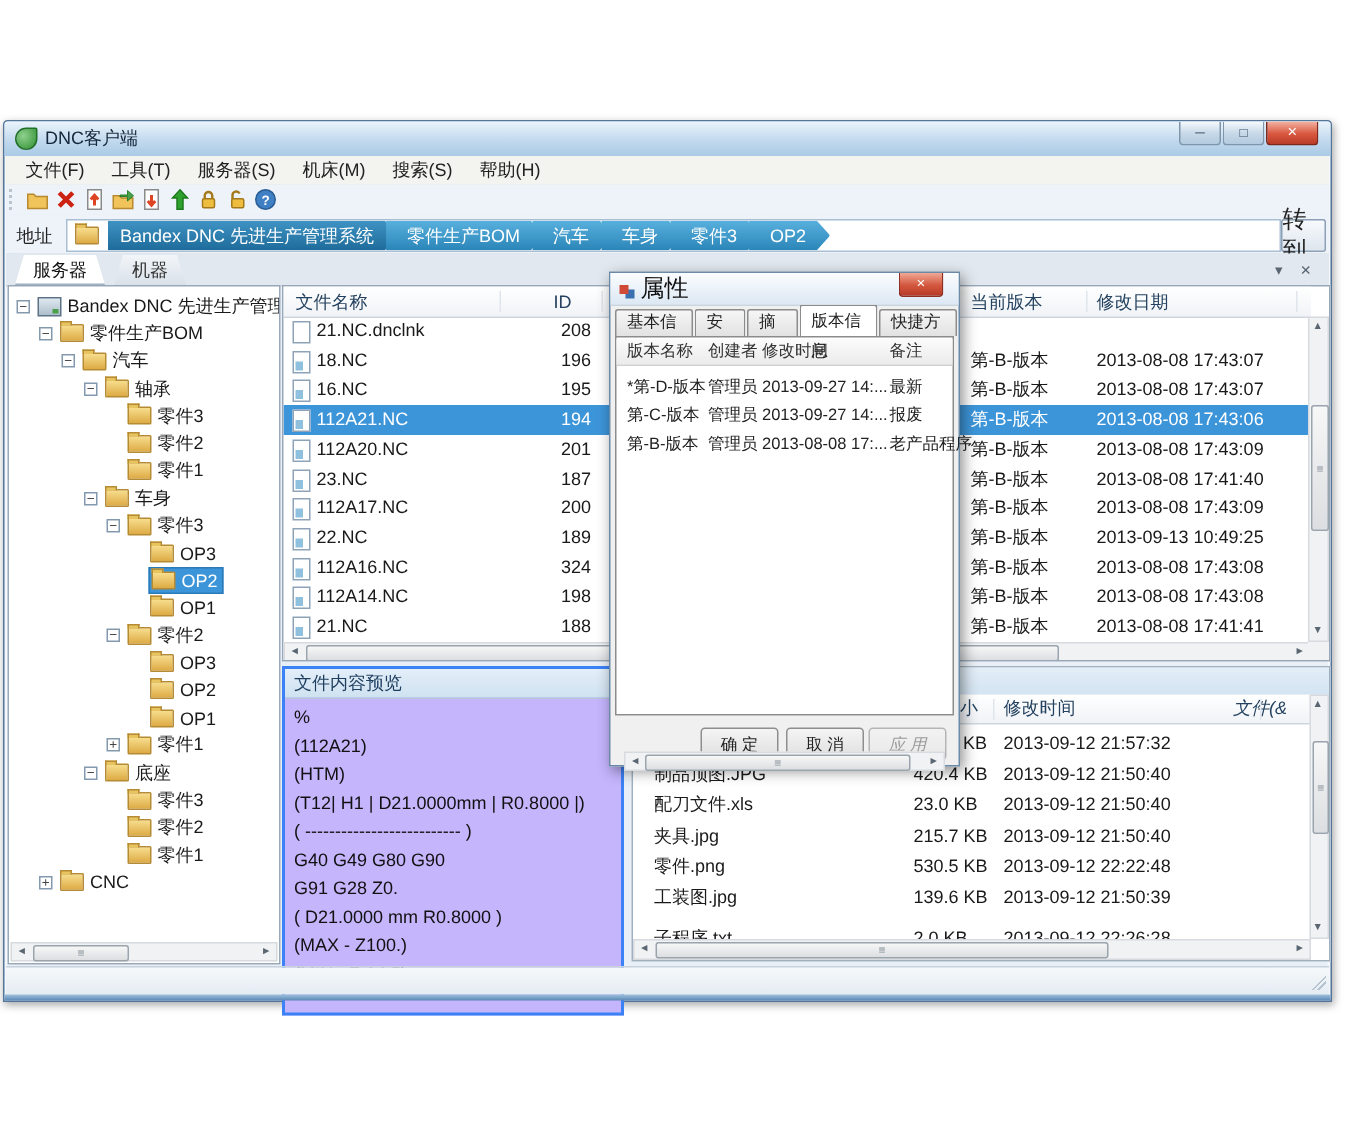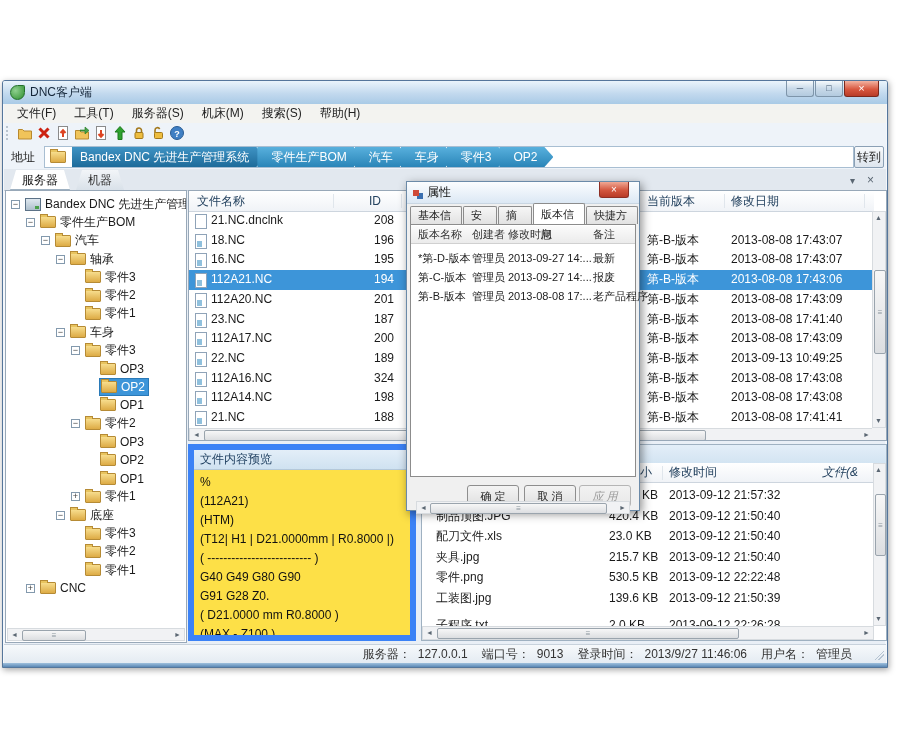--- a/index.html
+++ b/index.html
@@ -36,21 +36,21 @@
   .addr-label{position:absolute;left:7px;top:6px;color:#222;}
   .crumbbox{position:absolute;left:40px;right:32px;top:3px;height:20px;background:#fff;
     border:1px solid #a8bed2;display:flex;align-items:center;overflow:hidden;}
   .crumb{height:20px;line-height:20px;color:#fff;padding:0 16px 0 14px;margin-left:-8px;
     background:linear-gradient(#58b0dd,#2a85b8);
     clip-path:polygon(0 0,calc(100% - 9px) 0,100% 50%,calc(100% - 9px) 100%,0 100%);
     white-space:nowrap;}
   .crumb.first{margin-left:2px;padding-left:8px;background:linear-gradient(#3f93c4,#1d6b9a);}
   .go-btn{position:absolute;right:2px;top:3px;width:28px;height:20px;border:1px solid #8ba0b5;
     border-radius:2px;background:linear-gradient(#f8fafc,#dde5ee);display:flex;
-    align-items:center;justify-content:center;font-size:12px;color:#222;}
+    align-items:center;justify-content:center;font-size:16px;color:#222;}
 
   .tabrow{position:absolute;left:1px;right:1px;top:88px;height:21px;background:#e2e8ef;
     border-bottom:1px solid #c8d2dc;}
   .ptab{position:relative;display:inline-block;height:20px;line-height:20px;padding:0 12px;
     margin-left:6px;top:1px;color:#333;background:linear-gradient(#f2f5f8,#d9e1e9);
     clip-path:polygon(6px 0,calc(100% - 6px) 0,100% 100%,0 100%);}
   .ptab.active{background:#fff;box-shadow:0 -1px 0 #9fb1c1 inset;color:#111;}
   .tr-btn{position:absolute;top:4px;width:15px;height:14px;color:#5a6672;font-size:10px;
     display:flex;align-items:center;justify-content:center;}
   .tr-btn.dd{right:26px;} .tr-btn.cl{right:8px;font-size:12px;}
@@ -94,22 +94,22 @@
   
   .sb{position:absolute;background:#f1f2f4;border:1px solid #d7dbdf;box-sizing:border-box;}
   .sb .arr{position:absolute;color:#5a6672;font-size:7px;line-height:12px;width:13px;text-align:center;}
   .thumb{position:absolute;background:linear-gradient(#f7f7f7,#dcdee1);border:1px solid #9aa4ad;
     border-radius:2px;font-size:8px;color:#8a949d;display:flex;align-items:center;justify-content:center;}
   .fl-vscroll{right:0;top:20px;width:14px;height:217px;}
   .fl-hscroll{left:0;top:237px;width:685px;height:14px;}
   .corner{position:absolute;right:0;top:237px;width:14px;height:14px;background:#f1f2f4;}
 
   
-  .preview{position:absolute;left:185px;top:363px;width:228px;height:197px;background:#fde047;
-    border:6px solid #3b82f6;box-sizing:border-box;}
+  .preview{position:absolute;left:185px;top:363px;width:228px;height:233px;background:#c4b5fd;
+    border:2px solid #3b82f6;box-sizing:border-box;}
   .pv-head{position:absolute;left:0;top:0;right:0;height:19px;background:linear-gradient(#e3eef8,#cfe2f1);
     border-bottom:1px solid #b4c8d9;line-height:19px;padding-left:6px;color:#1c3d5e;}
   .pv-line{position:relative;margin-left:6px;line-height:19px;white-space:nowrap;color:#111;}
   .pv-body{position:absolute;top:23px;left:0;right:0;bottom:0;overflow:hidden;}
 
   
   .attach{position:absolute;left:418px;top:363px;width:466px;height:197px;background:#fff;
     border:1px solid #9fb1c1;box-sizing:border-box;overflow:hidden;}
   .at-top{position:absolute;left:0;top:0;right:0;height:18px;background:linear-gradient(#e3eef8,#d3e4f2);
     border-bottom:1px solid #bccfdf;}
@@ -602,29 +602,28 @@
       <span class="thumb" style="left:1px;top:30px;width:9px;height:60px;">≡</span>
     </div>
     <div class="sb at-hscroll">
       <span class="arr" style="left:0;">◄</span>
         <span class="arr" style="right:0;">►</span>
       <span class="thumb" style="left:14px;top:1px;width:300px;height:9px;">≡</span>
     </div>
   </div>
 
   <div class="statusbar">
-    <span id="status-seg"><span class="st-label">服务器：</span><span class="st-value">127.0.0.1</span><span class="st-label">端口号：</span><span class="st-value">9013</span><span class="st-label">登录时间：</span><span class="st-value">2013/9/27 11:46:06</span><span class="st-label">用户名：</span><span class="st-value">管理员</span></span>
     <span class="grip"></span>
   </div>
   <div class="bottomedge"></div>
 
   <div class="dialog">
     <div class="dlg-title">
       <span class="dlg-ico"></span>
-      <span style="font-size:12px;color:#111;margin-left:2px;">属性</span>
+      <span style="font-size:16px;color:#111;margin-left:2px;">属性</span>
       <span class="dlg-close">×</span>
     </div>
     <div class="dlg-tabs" id="dlg-tabs">
         <span class="dtab">基本信息</span>
         <span class="dtab">安全</span>
         <span class="dtab">摘要</span>
         <span class="dtab active">版本信息</span>
         <span class="dtab">快捷方式</span>
       </div>
     <div class="dlg-content">

